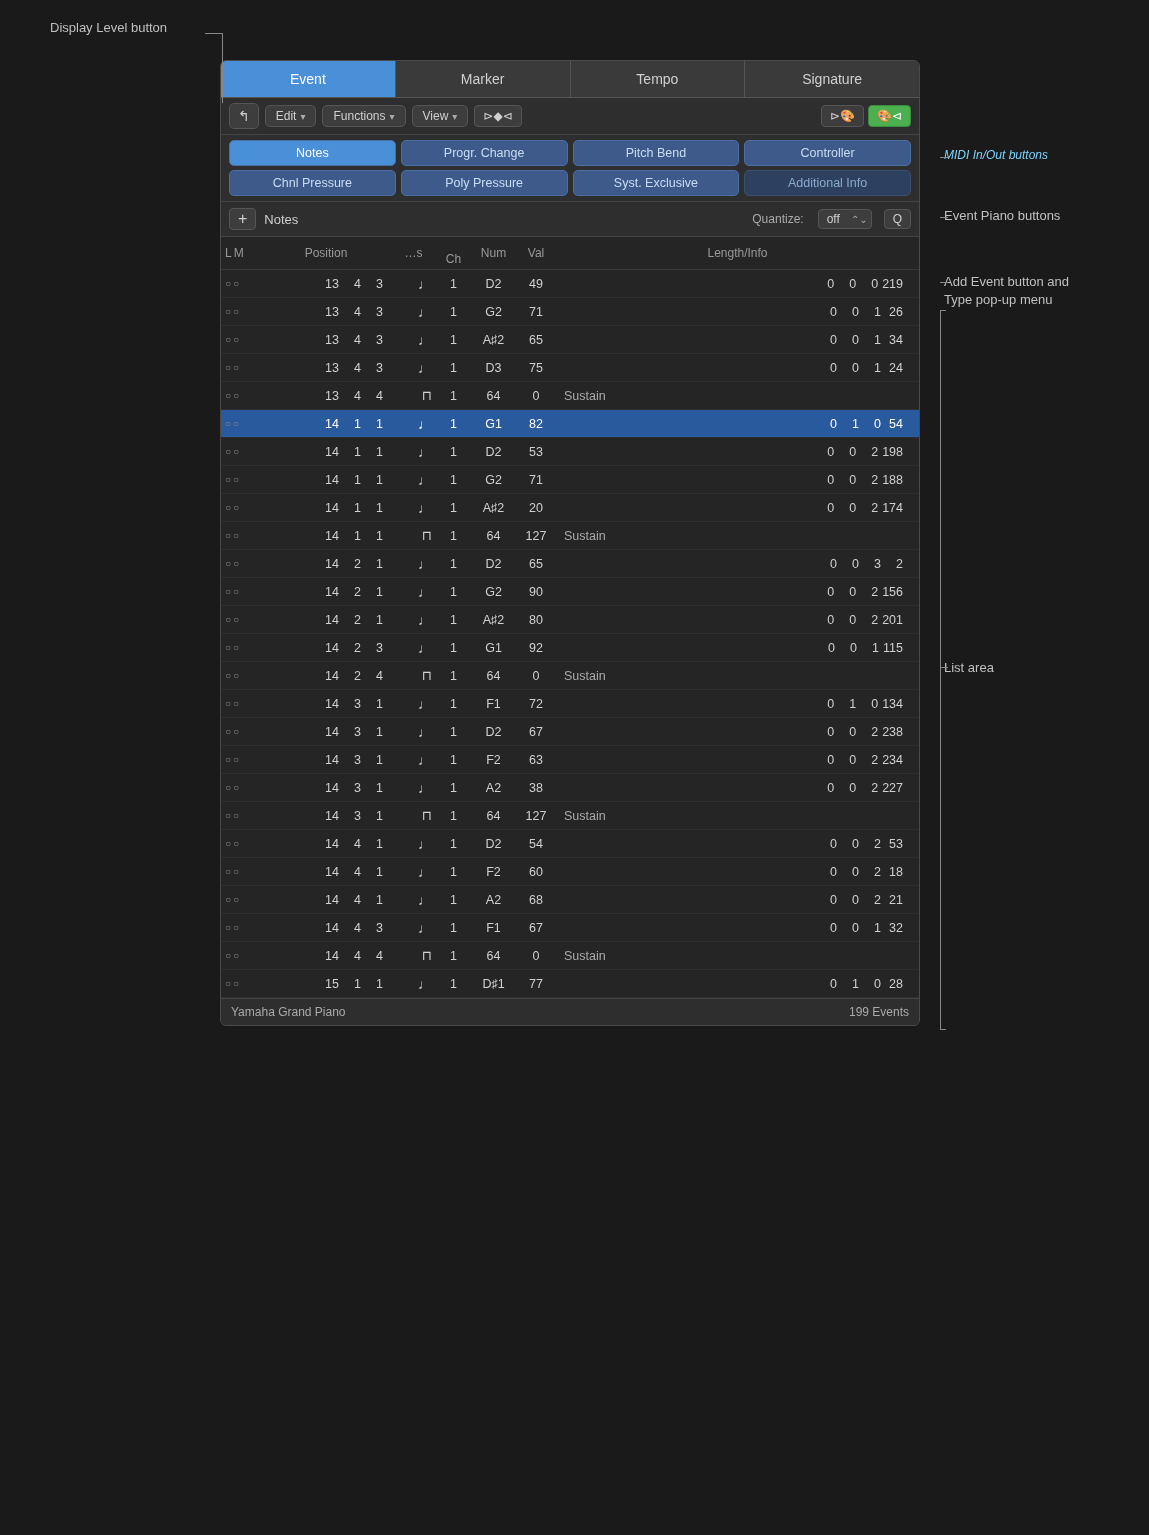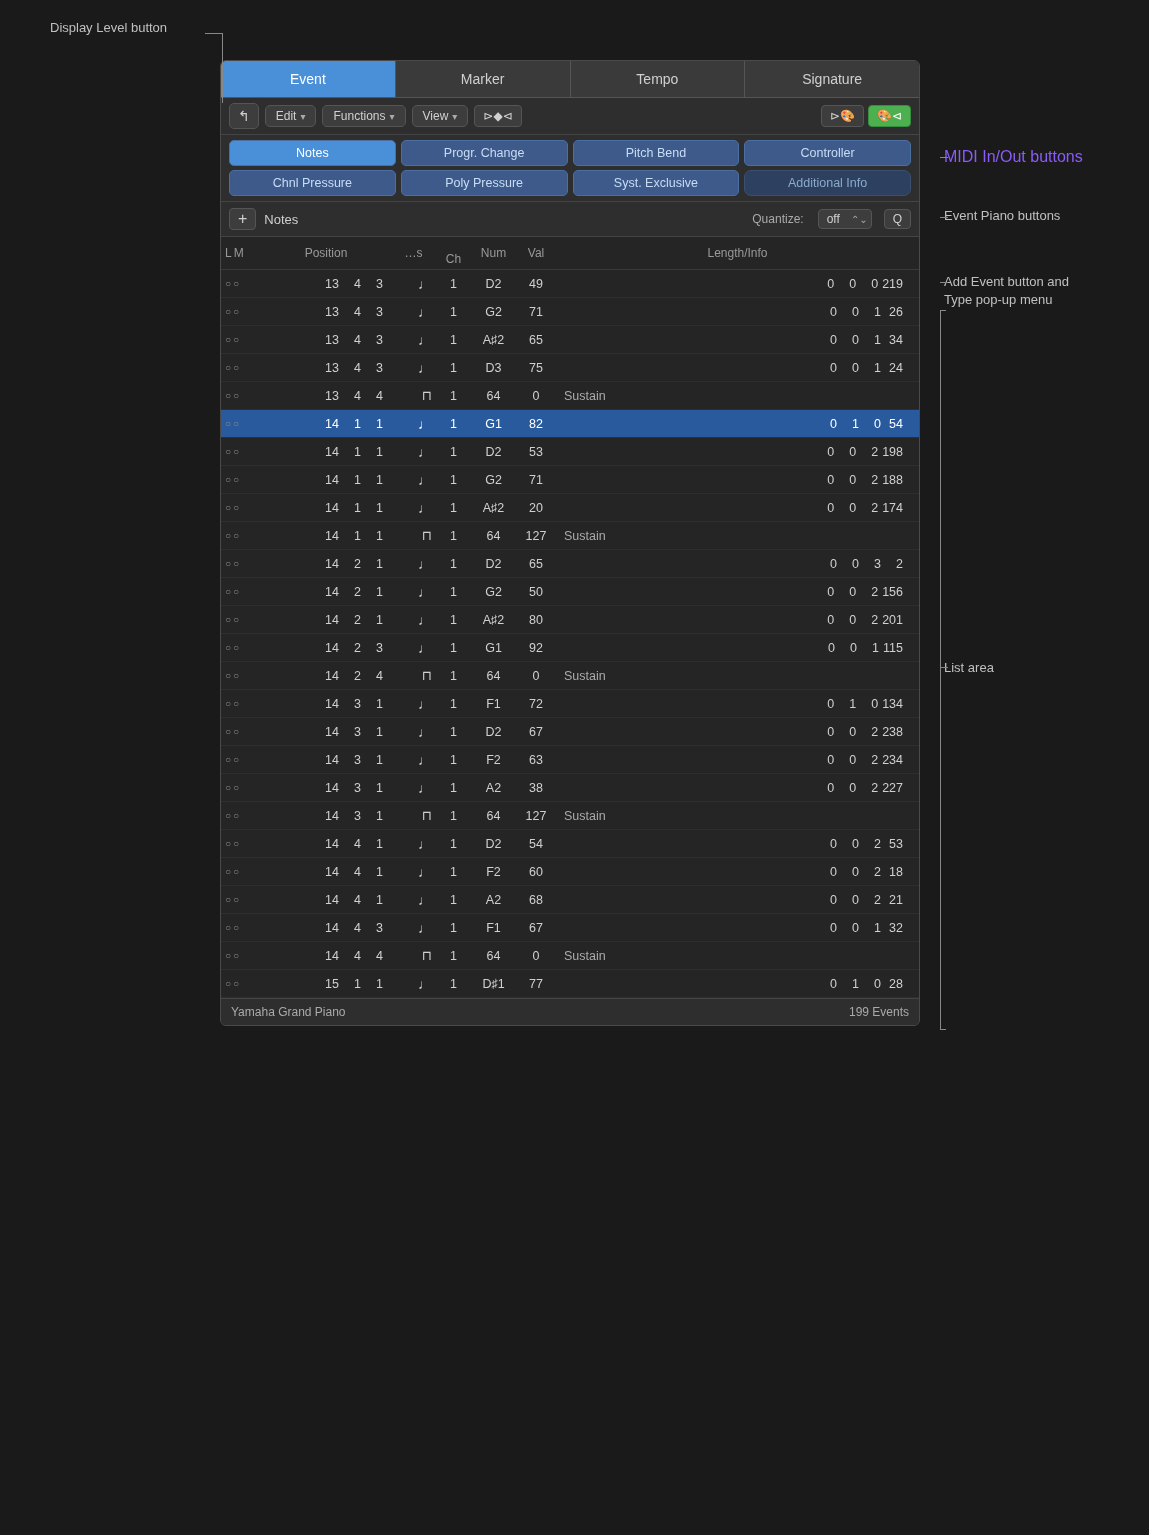--- a/index.html
+++ b/index.html
@@ -131,21 +131,20 @@
       text-align: center;
     }
     .evt-btn.active {
       background: #4a90d9;
       color: white;
     }
     .evt-btn.inactive {
       background: #2e4060;
       border-color: #3a5070;
       color: #8aabcc;
-      border-radius: 7px;
     }
 
     
     .notes-bar {
       display: flex;
       align-items: center;
       background: #2e2e2e;
       padding: 6px 8px;
       border-bottom: 1px solid #444;
       gap: 8px;
@@ -590,21 +589,21 @@
               <span style="font-size:10px;color:#888">○</span>
             </div>
             <div class="cell-pos">
               <span class="pos-num">14</span>
               <span class="pos-num">2</span>
               <span class="pos-num">1</span>
             </div>
             <div class="cell cell-s" style="text-align:right;padding-right:4px;font-size:12px;"><span style="font-size:14px;">♩</span></div>
             <div class="cell cell-ch">1</div>
             <div class="cell cell-num">G2</div>
-            <div class="cell cell-val">50</div>
+            <div class="cell cell-val">90</div>
             <div class="cell-len">
               <span class="pos-num">0</span>
               <span class="pos-num">0</span>
               <span class="pos-num">2</span>
               <span class="pos-num">156</span>
             </div>
           </div>
           <div class="list-row">
             <div class="cell-lm">
               <span style="font-size:10px;color:#888">○</span>
@@ -887,21 +886,21 @@
         </div>
 
       <div class="status-bar">
         <span>Yamaha Grand Piano</span>
         <span>199 Events</span>
       </div>
     </div>
 
     <div style="position: relative; margin-left: 16px; width: 220px; height: 900px;">
 
-      <div style="position: absolute; top: 88px; left: 8px; font-size: 16px; color: #8b5cf6; white-space: nowrap;">MIDI In/Out buttons</div>
+      <div style="position: absolute; top: 88px; left: 8px; font-size: 12px; color: #7dd3fc; white-space: nowrap; font-style: italic;">MIDI In/Out buttons</div>
       <div style="position: absolute; top: 97px; left: 4px; width: 8px; height: 1px; background: #888;"></div>
 
       <div style="position: absolute; top: 148px; left: 8px; font-size: 13px; color: #c0c0c0; white-space: nowrap;">Event Piano buttons</div>
       <div style="position: absolute; top: 157px; left: 4px; width: 8px; height: 1px; background: #888;"></div>
 
       <div style="position: absolute; top: 213px; left: 8px; font-size: 13px; color: #c0c0c0; white-space: normal; width: 200px; line-height: 1.4;">Add Event button and<br>Type pop-up menu</div>
       <div style="position: absolute; top: 222px; left: 4px; width: 8px; height: 1px; background: #888;"></div>
 
       <div style="position: absolute; top: 600px; left: 8px; font-size: 13px; color: #c0c0c0; white-space: nowrap;">List area</div>
       <div style="position: absolute; top: 607px; left: 4px; width: 8px; height: 1px; background: #888;"></div>

